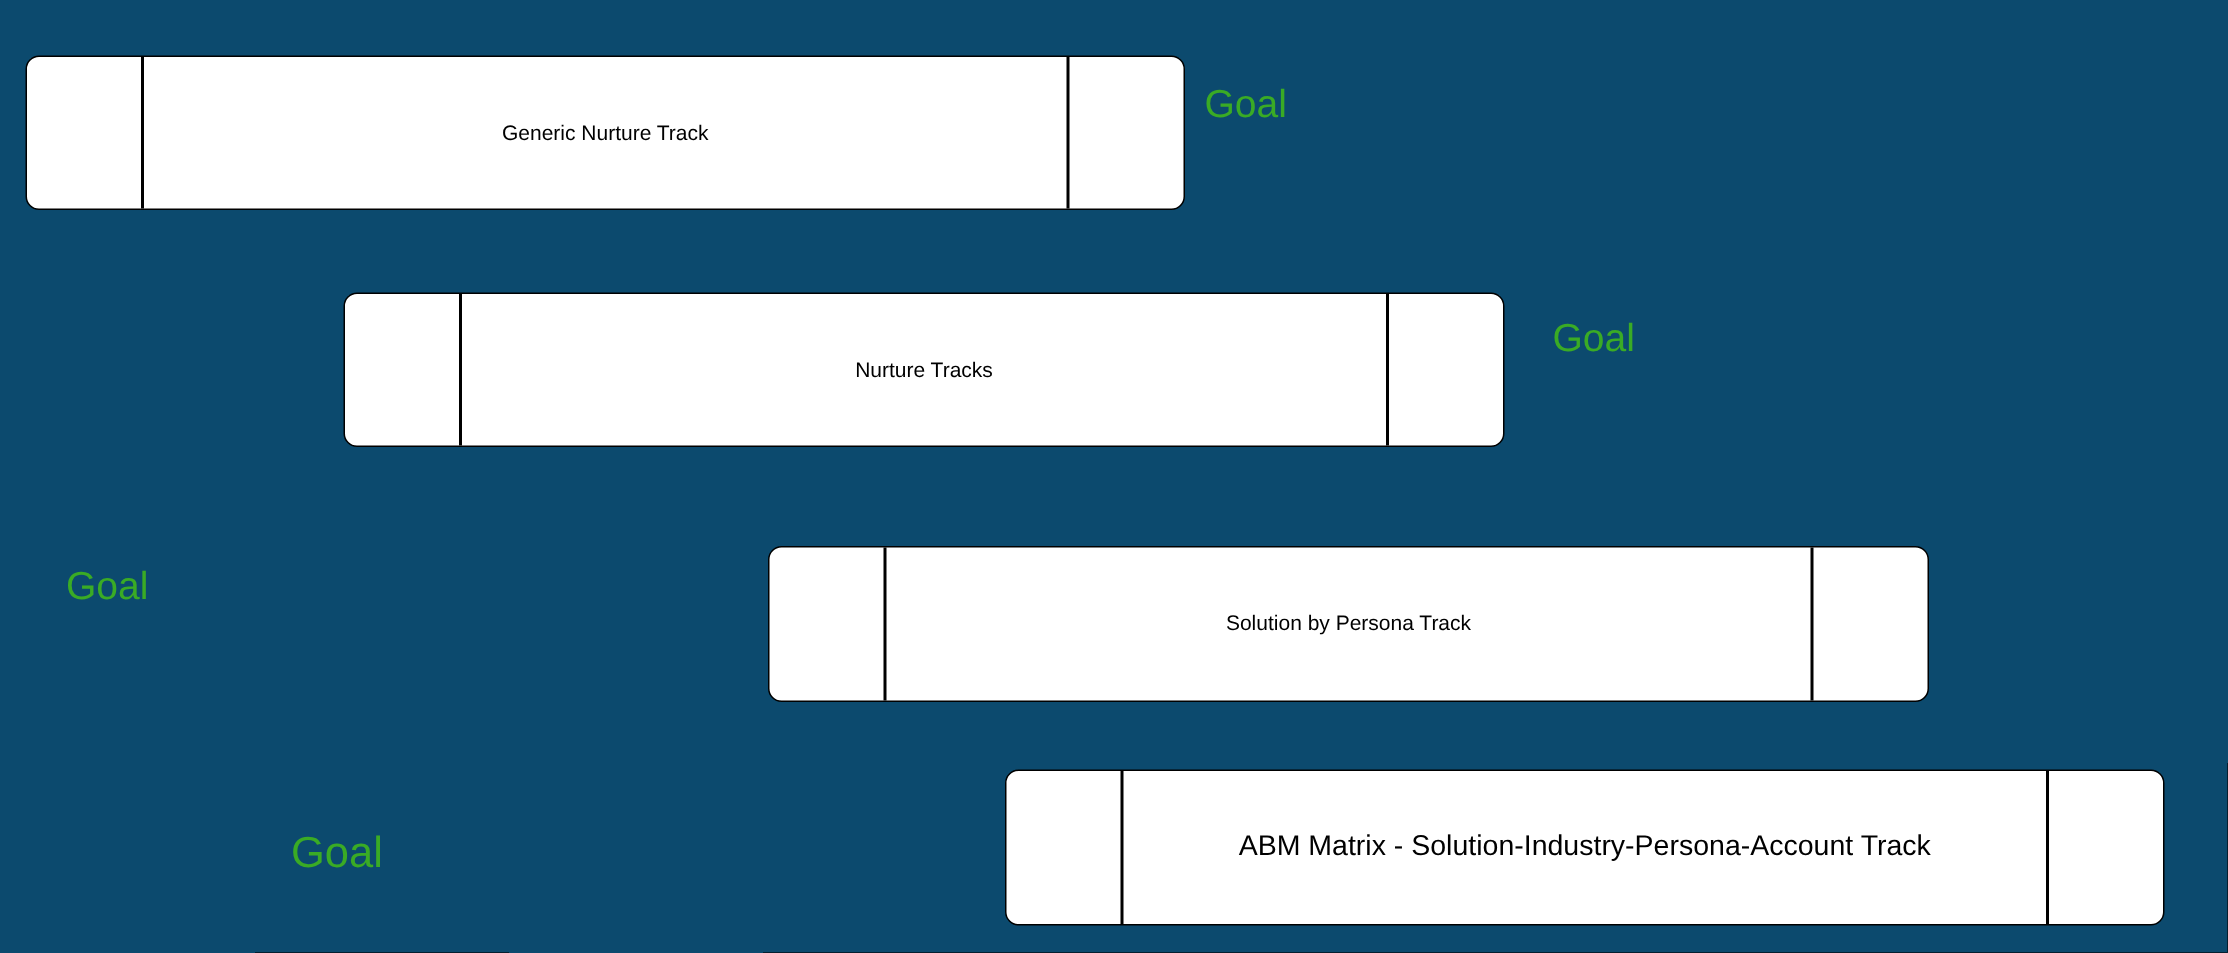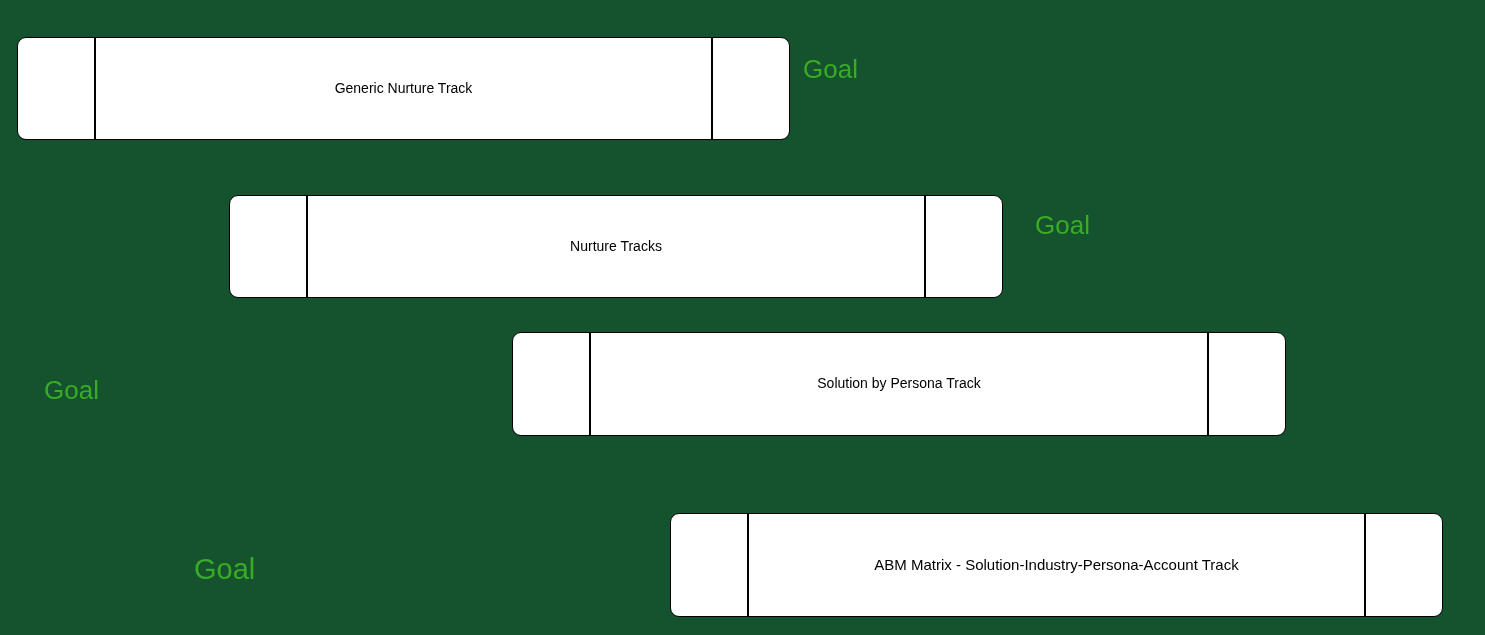--- a/index.html
+++ b/index.html
@@ -5,21 +5,21 @@
   html, body {
     margin: 0;
     padding: 0;
     background: #000000;
     font-family: "Liberation Sans", sans-serif;
   }
   .canvas {
     position: relative;
     width: 1485px;
     height: 635px;
-    background: #14532d;
+    background: #0c4a6e;
     overflow: hidden;
   }
   .track {
     position: absolute;
     background: #ffffff;
     border: 1px solid #000000;
     border-radius: 9px;
     display: flex;
     flex-direction: row;
     align-items: stretch;
@@ -37,23 +37,23 @@
     align-items: center;
     justify-content: center;
     text-align: center;
     color: #000000;
     font-size: 14px;
     line-height: 1.25;
     padding: 0 6px;
   }
   .track-1 { left: 17px;  top: 37px;  width: 773px; height: 103px; }
   .track-2 { left: 229px; top: 195px; width: 774px; height: 103px; }
-  .track-3 { left: 512px; top: 332px; width: 774px; height: 104px; }
+  .track-3 { left: 512px; top: 364px; width: 774px; height: 104px; }
   .track-4 { left: 670px; top: 513px; width: 773px; height: 104px; }
-  .track-4 .track-body { font-size: 15px; }
+  .track-4 .track-body { font-size: 19px; }
   .goal {
     position: absolute;
     color: #3aab25;
     font-size: 26px;
     line-height: 1;
     white-space: nowrap;
   }
   .goal-1 { left: 803px;  top: 56px;  }
   .goal-2 { left: 1035px; top: 212px; }
   .goal-3 { left: 44px;   top: 377px; }

